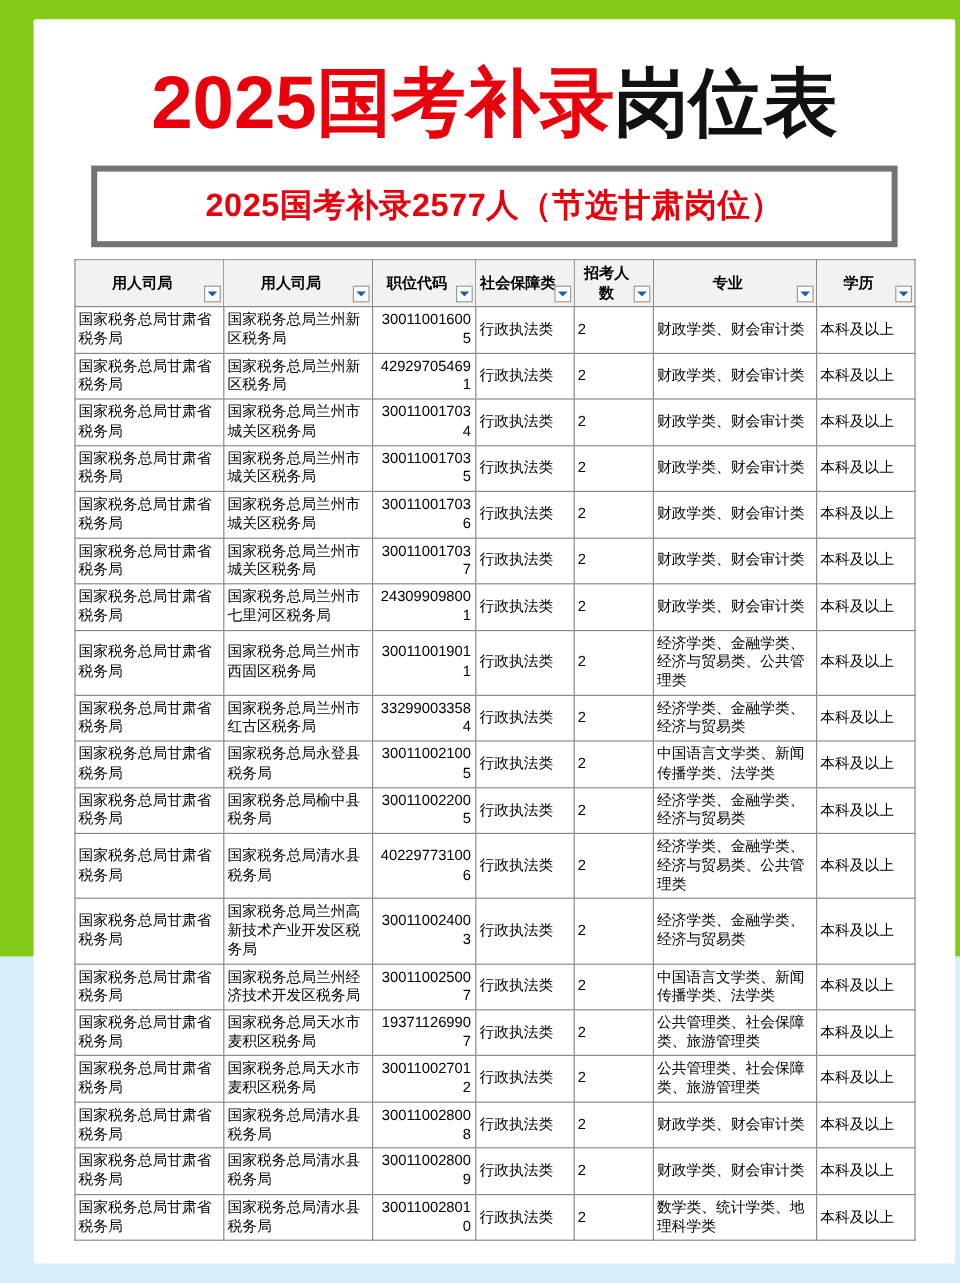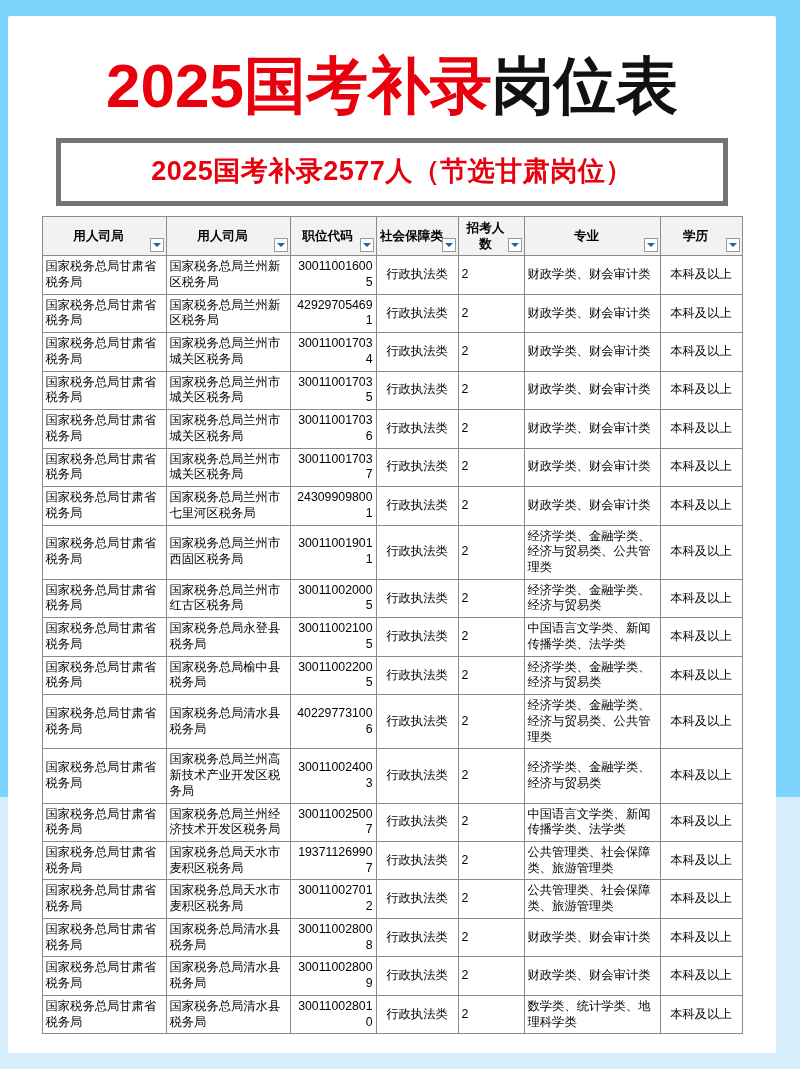--- a/index.html
+++ b/index.html
@@ -10,23 +10,23 @@
     width: 800px;
     height: 1069px;
     background: #d6eefc;
     font-family: "Liberation Sans", sans-serif;
     overflow: hidden;
   }
   .page {
     position: relative;
     width: 800px;
     height: 797px;
-    background: #7dd3fc;
+    background: #84cc16;
     box-sizing: border-box;
-    padding: 16px 8px;
+    padding: 16px 28px;
   }
   .sheet {
     background: #ffffff;
     width: 768px;
     height: 1037px;
     box-sizing: border-box;
     padding: 14px 14px 0 14px;
     border-radius: 2px;
   }
   .title-row {
@@ -109,23 +109,23 @@
   col.c0 { width: 124px; }
   col.c1 { width: 124px; }
   col.c2 { width: 86px; }
   col.c3 { width: 82px; }
   col.c4 { width: 66px; }
   col.c5 { width: 136px; }
   col.c6 { width: 82px; }
 
   td.dept, td.bureau, td.major { text-align: left; }
   td.code { text-align: right; }
-  td.cat { text-align: center; }
+  td.cat { text-align: left; }
   td.num { text-align: left; padding-left: 5px; }
-  td.edu { text-align: center; }
+  td.edu { text-align: left; }
 </style>
 </head>
 <body>
 
 <div class="page">
   <div class="sheet">
 
     <div class="title-row">
       <span class="title-red">2025国考补录</span><span class="title-black">岗位表</span>
     </div>
@@ -246,21 +246,21 @@
             <td class="bureau">国家税务总局兰州市西固区税务局</td>
             <td class="code">300110019011</td>
             <td class="cat">行政执法类</td>
             <td class="num">2</td>
             <td class="major">经济学类、金融学类、经济与贸易类、公共管理类</td>
             <td class="edu">本科及以上</td>
           </tr>
           <tr>
             <td class="dept">国家税务总局甘肃省税务局</td>
             <td class="bureau">国家税务总局兰州市红古区税务局</td>
-            <td class="code">300110020005</td>
+            <td class="code">332990033584</td>
             <td class="cat">行政执法类</td>
             <td class="num">2</td>
             <td class="major">经济学类、金融学类、经济与贸易类</td>
             <td class="edu">本科及以上</td>
           </tr>
           <tr>
             <td class="dept">国家税务总局甘肃省税务局</td>
             <td class="bureau">国家税务总局永登县税务局</td>
             <td class="code">300110021005</td>
             <td class="cat">行政执法类</td>

